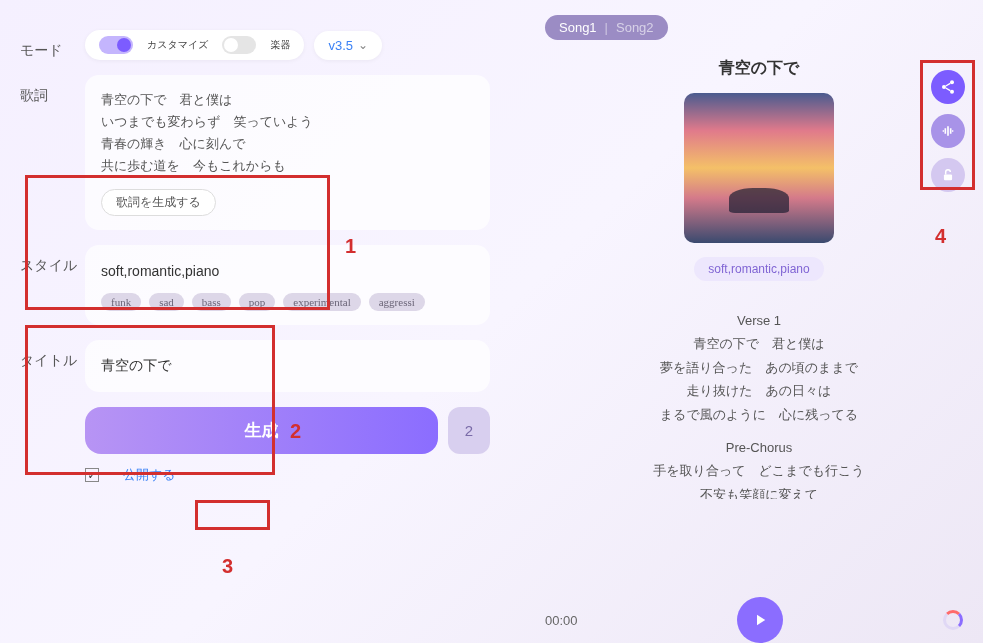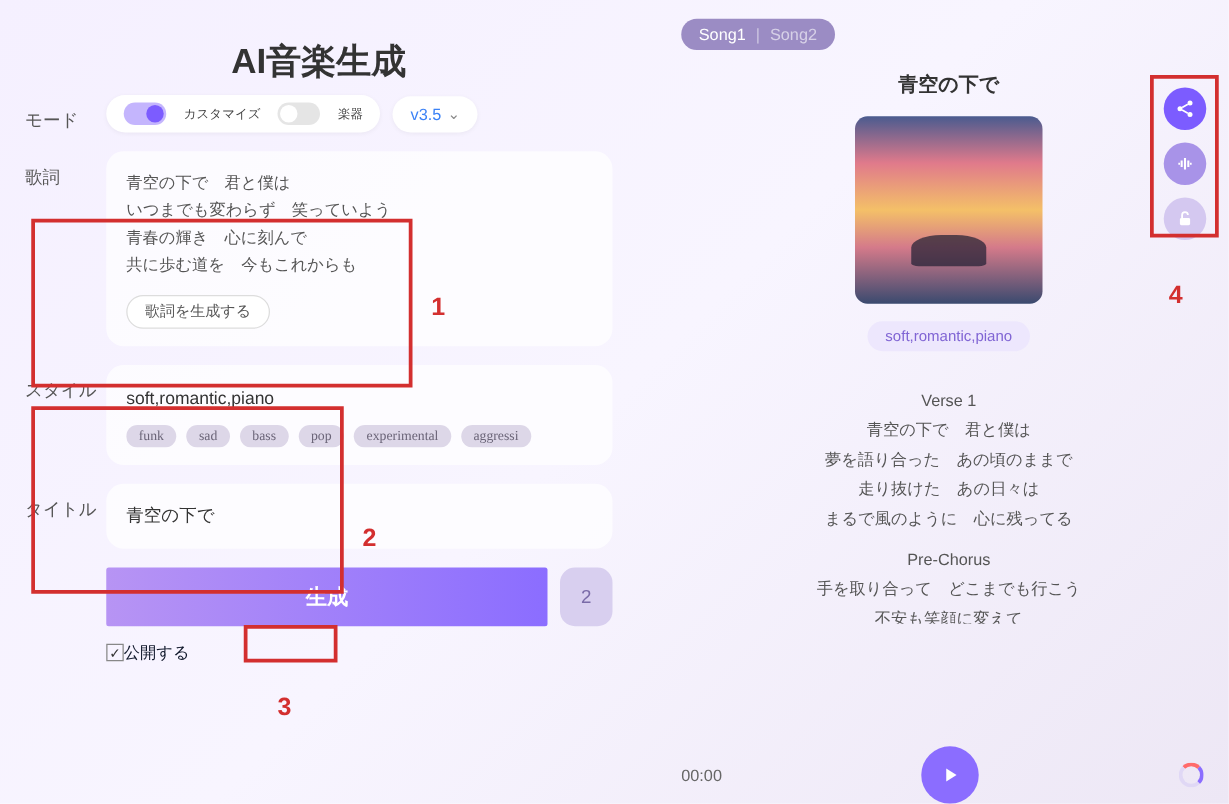--- a/index.html
+++ b/index.html
@@ -35,23 +35,23 @@
 .version-select { background: #fff; border-radius: 20px; padding: 7px 14px; font-size: 13px; color: #3b82f6; display: flex; align-items: center; gap: 5px; box-shadow: 0 1px 4px rgba(0,0,0,0.05); }
 .version-select::after { content: "⌄"; font-size: 12px; color: #888; }
 .card { background: rgba(255,255,255,0.7); border-radius: 14px; padding: 14px 16px; }
 .lyrics-area { width: 100%; border: none; background: transparent; resize: none; font-size: 13px; color: #555; line-height: 1.7; min-height: 90px; font-family: inherit; }
 .gen-lyrics-btn { background: #fff; border: 1px solid #ddd; border-radius: 16px; padding: 4px 14px; font-size: 12px; color: #555; margin-top: 6px; cursor: pointer; }
 .style-input { width: 100%; border: none; background: transparent; font-size: 14px; color: #333; padding: 4px 0 10px 0; font-family: inherit; }
 .tag-row { display: flex; gap: 8px; margin-top: 4px; overflow: hidden; font-family: Liberation Serif, serif; }
 .tag { background: #ddd7e8; color: #6b6578; font-size: 11px; padding: 3px 10px; border-radius: 11px; white-space: nowrap; }
 .title-input { width: 100%; border: none; background: transparent; font-size: 14px; color: #333; padding: 4px 0; font-family: inherit; }
 .generate-row { display: flex; gap: 10px; margin-top: 10px; margin-left: 65px; }
-.generate-btn { flex: 1; background: linear-gradient(90deg, #b794f4 0%, #8b6dff 100%); color: #fff; border: none; border-radius: 2px; padding: 12px; font-size: 17px; font-weight: bold; cursor: pointer; }
+.generate-btn { flex: 1; background: linear-gradient(90deg, #b794f4 0%, #8b6dff 100%); color: #fff; border: none; border-radius: 16px; padding: 12px; font-size: 17px; font-weight: bold; cursor: pointer; }
 .count-badge { background: #d8cfef; color: #7a6ba8; border-radius: 12px; width: 42px; display: flex; align-items: center; justify-content: center; font-size: 15px; font-weight: 500; }
-.publish-row { margin-left: 65px; margin-top: 12px; display: flex; align-items: center; gap: 0; font-size: 13px; color: #0f172a; }
+.publish-row { margin-left: 65px; margin-top: 12px; display: flex; align-items: center; gap: 24px; font-size: 13px; color: #3b82f6; }
 .checkbox { width: 14px; height: 14px; border: 1px solid #888; display: inline-flex; align-items: center; justify-content: center; font-size: 11px; color: #333; }
 .checkbox.checked::after { content: "✓"; }
 .song-tabs { background: #9b8cc4; border-radius: 16px; padding: 5px 14px; display: inline-flex; gap: 8px; font-size: 13px; margin-bottom: 18px; }
 .song-tab { color: rgba(255,255,255,0.6); cursor: pointer; }
 .song-tab.active { color: #fff; font-weight: 500; }
 .song-divider { color: rgba(255,255,255,0.5); }
 .preview-content { text-align: center; }
 .song-title { font-size: 16px; font-weight: bold; color: #333; margin-bottom: 14px; }
 .cover-art { width: 150px; height: 150px; border-radius: 10px; margin: 0 auto 14px; background: linear-gradient(180deg, #4a5b8f 0%, #e07a8b 25%, #f4c068 50%, #d47a8a 70%, #3a4a6f 100%); position: relative; overflow: hidden; }
 .cover-art::before { content: ""; position: absolute; bottom: 30px; left: 50%; transform: translateX(-50%); width: 60px; height: 25px; background: rgba(30,30,50,0.7); border-radius: 40% 40% 10% 10%; }
@@ -68,21 +68,20 @@
 .play-btn { width: 46px; height: 46px; border-radius: 50%; background: #8b6dff; display: flex; align-items: center; justify-content: center; margin: 0 auto; cursor: pointer; }
 .play-btn svg { fill: #fff; }
 .loading-ring { width: 20px; height: 20px; border: 3px solid #e0d8f5; border-top-color: #ff6b6b; border-right-color: #8b6dff; border-radius: 50%; }
 .annotation-box { position: absolute; border: 3px solid #d32f2f; pointer-events: none; }
 .annotation-num { position: absolute; color: #d32f2f; font-size: 20px; font-weight: bold; pointer-events: none; }
 </style>
 </head>
 <body>
 
 <div class="left-panel">
-  <h1 class="title">AI音楽生成</h1>
 
   <div class="row mode-row">
     <div class="row-label">モード</div>
     <div class="row-content">
       <div class="pill-group">
         <span class="toggle on"></span>
         <span class="pill-label">カスタマイズ</span>
         <span class="toggle"></span>
         <span class="pill-label">楽器</span>
       </div>

